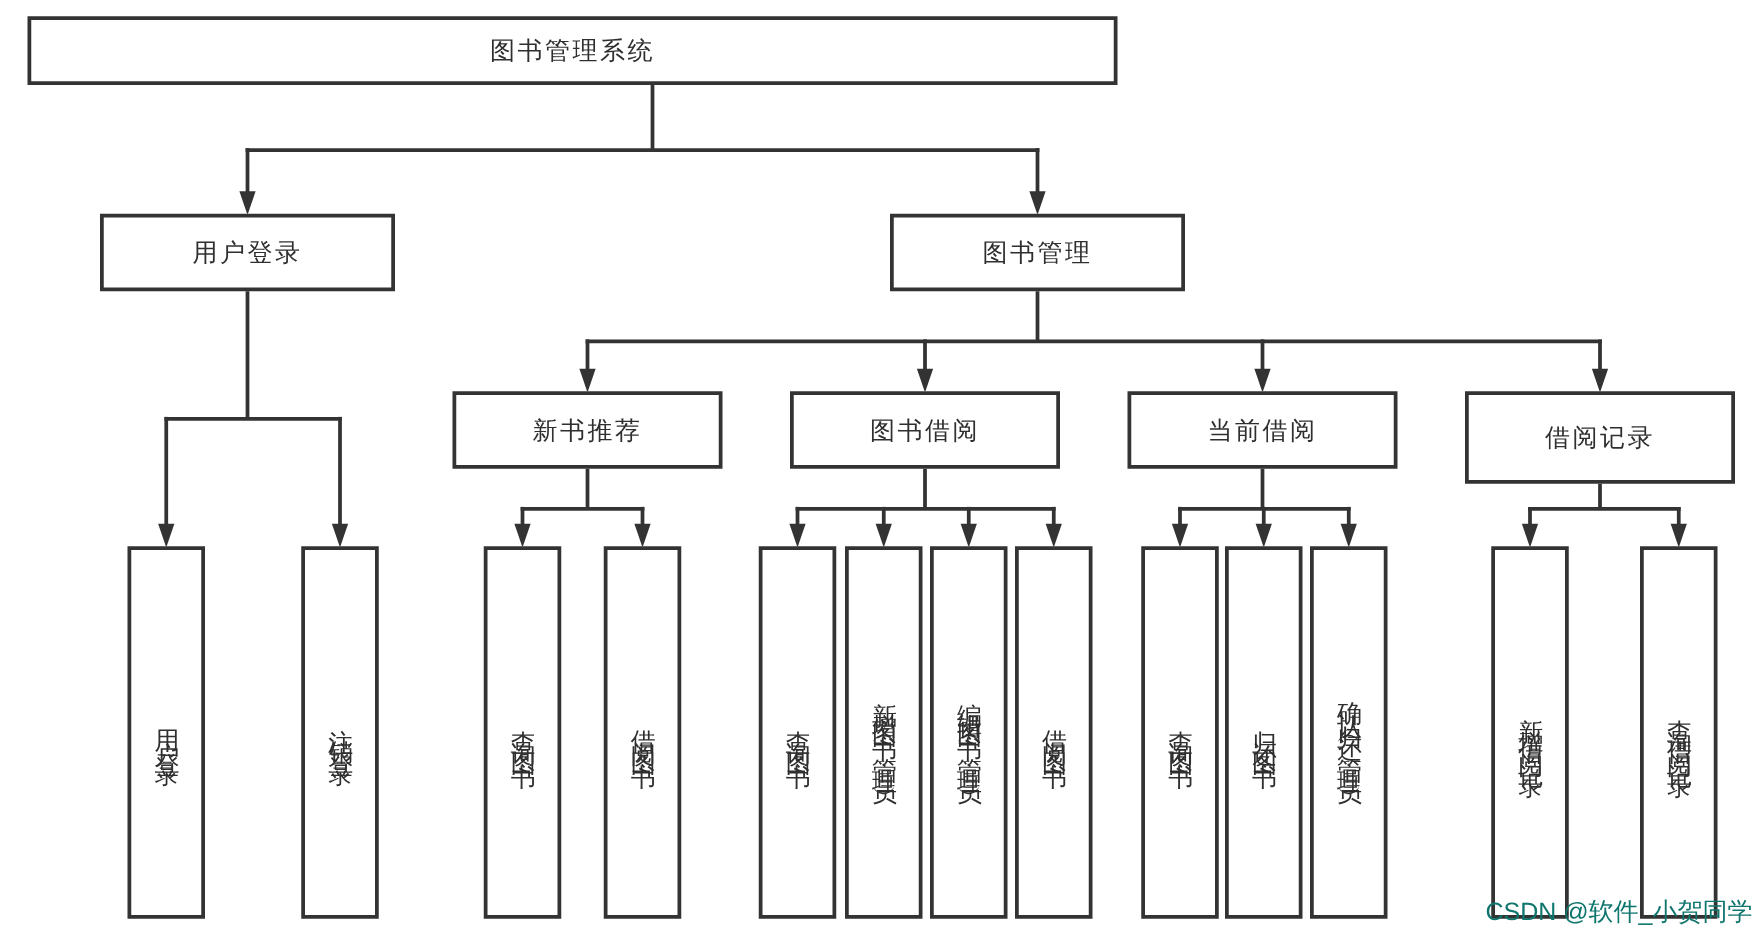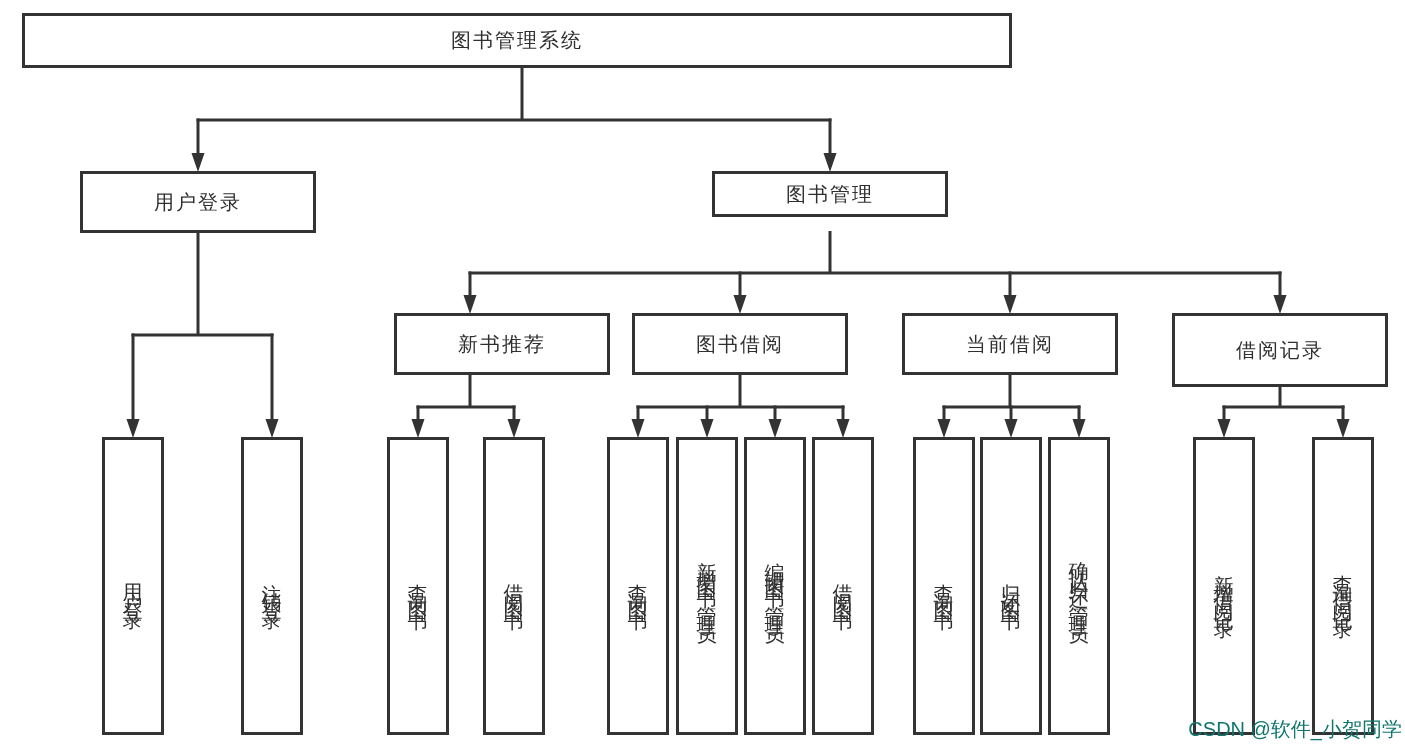--- a/index.html
+++ b/index.html
@@ -138,32 +138,32 @@
     <g>
       <path d="M1280 373 V408"></path>
       <path d="M1222.5 407 H1344.5"></path>
       <path d="M1224 405.5 V420"></path>
         <polygon points="1217.5,419 1230.5,419 1224,438"></polygon>
       <path d="M1343 405.5 V420"></path>
         <polygon points="1336.5,419 1349.5,419 1343,438"></polygon>
     </g>
   </svg>
 
-  <div class="node hbox" style="left:22px; top:13px; width:990px; height:55px;">
+  <div class="node hbox" style="left:22px; top:13px; width:872px; height:55px;">
     <span>图书管理系统</span>
   </div>
 
   <div class="node hbox" style="left:80px; top:171px; width:236px; height:62px;">
     <span>用户登录</span>
   </div>
-  <div class="node hbox" style="left:712px; top:171px; width:236px; height:46px;">
+  <div class="node hbox" style="left:712px; top:171px; width:236px; height:62px;">
     <span>图书管理</span>
   </div>
 
-  <div class="node hbox" style="left:362px; top:313px; width:216px; height:62px;margin-left:32px;">
+  <div class="node hbox" style="left:362px; top:313px; width:216px; height:62px;">
     <span>新书推荐</span>
   </div>
   <div class="node hbox" style="left:632px; top:313px; width:216px; height:62px;text-align:right;">
     <span>图书借阅</span>
   </div>
   <div class="node hbox" style="left:902px; top:313px; width:216px; height:62px;">
     <span>当前借阅</span>
   </div>
   <div class="node hbox" style="left:1172px; top:313px; width:216px; height:74px;">
     <span>借阅记录</span>

